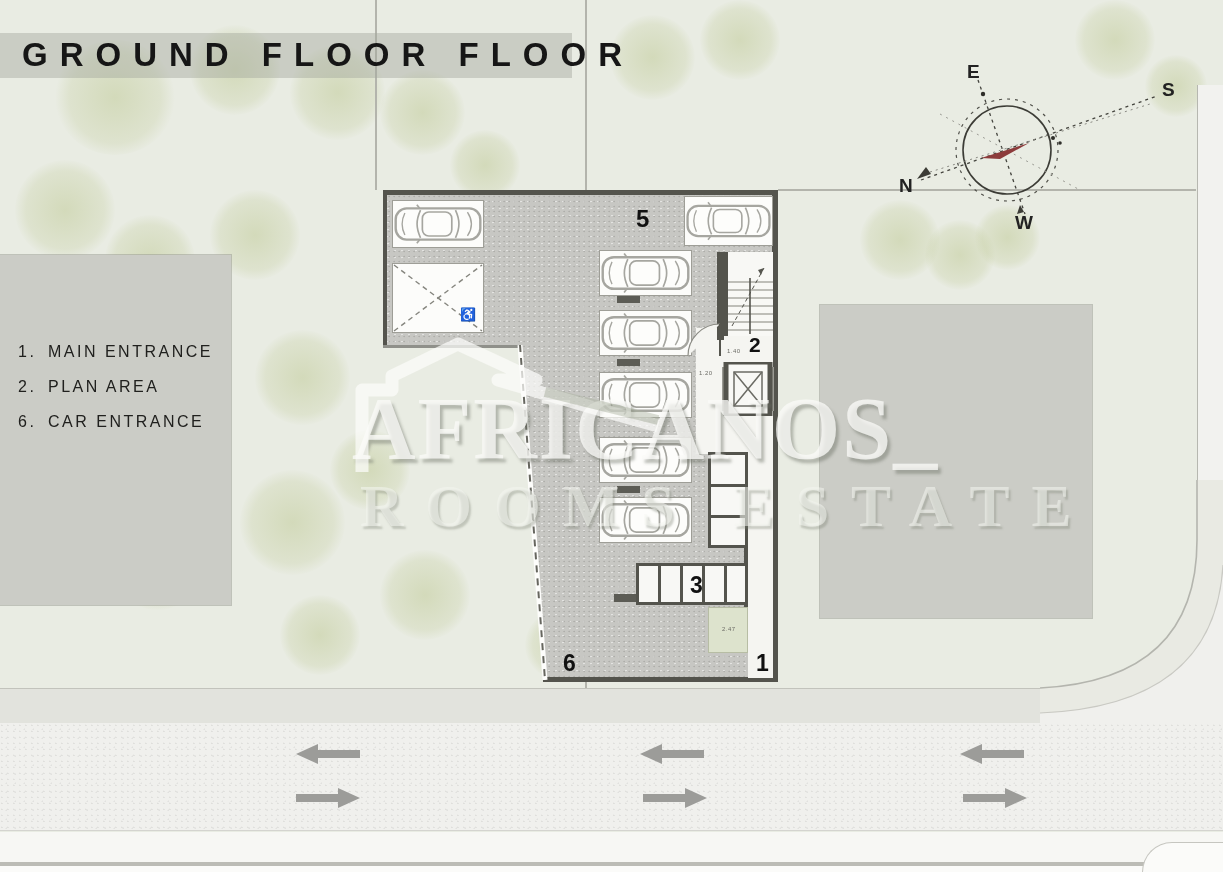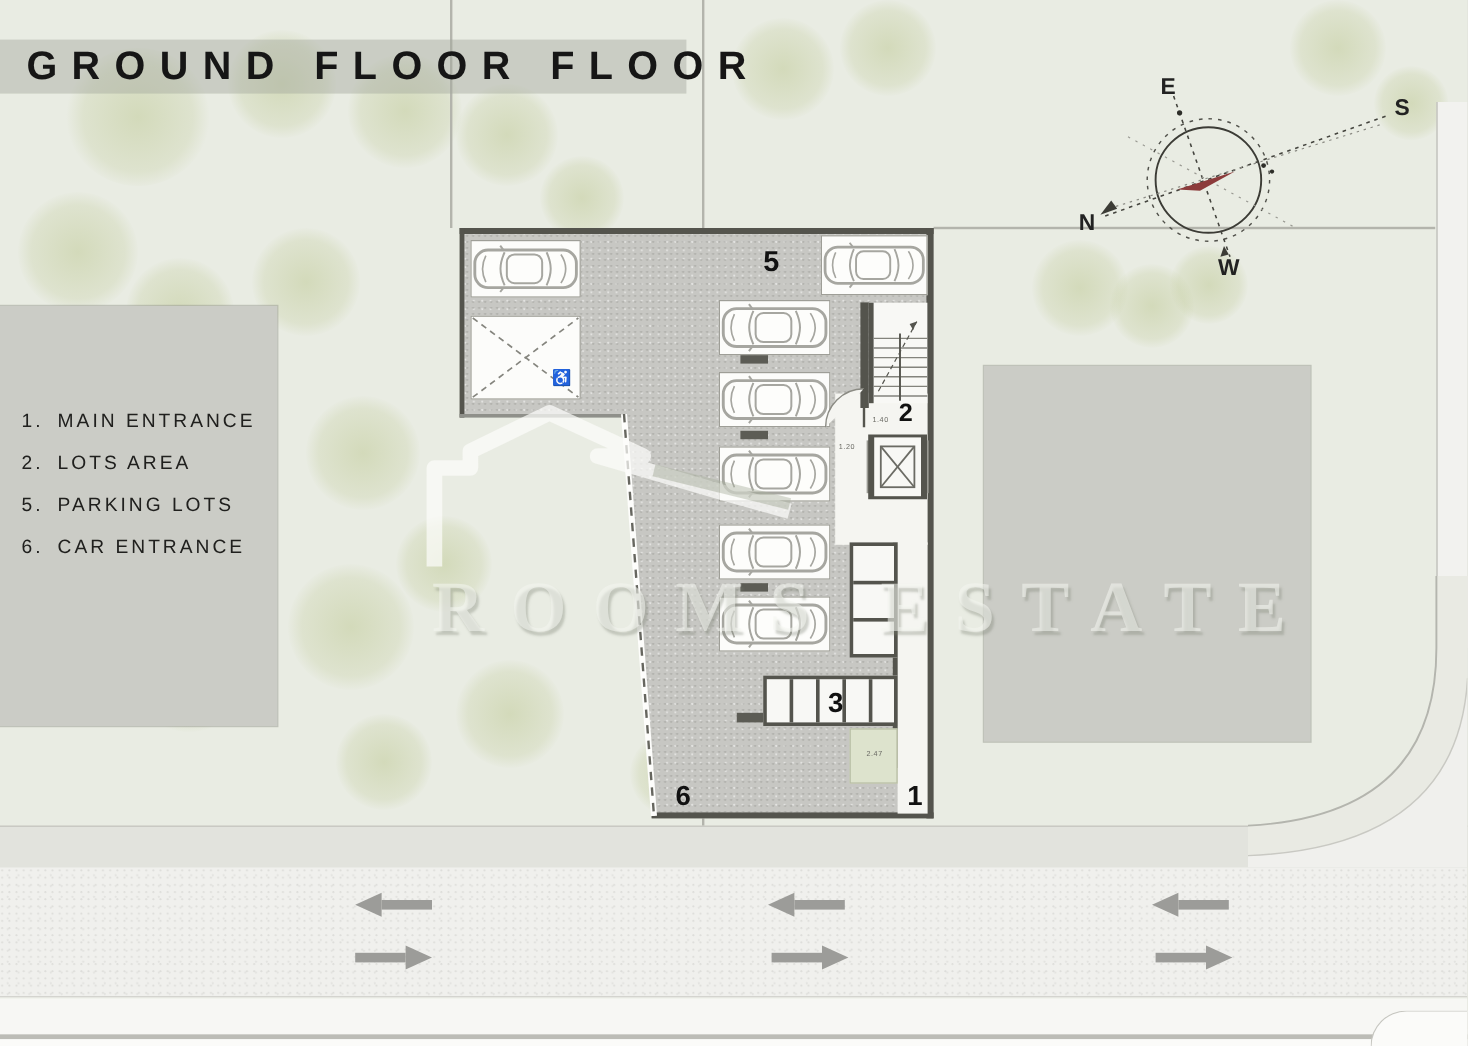--- a/index.html
+++ b/index.html
@@ -158,22 +158,21 @@
   <div class="arrow right z3" style="left:963px;top:788px">
       <span class="bar"></span>
       <span class="tri"></span>
     </div>
 
   <div class="block z3" style="left:0;top:255px;width:231px;height:350px"></div>
   <div class="block z3" style="left:820px;top:305px;width:272px;height:313px"></div>
 
   <div class="legend z6">
     <div class="legend-row"><span class="n">1.</span><span>MAIN ENTRANCE</span></div>
-    <div class="legend-row"><span class="n">2.</span><span>LOTS AREA</span></div>
-    <div class="legend-row"><span class="n">5.</span><span>PARKING LOTS</span></div>
+    <div class="legend-row"><span class="n">2.</span><span>PLAN AREA</span></div>
     <div class="legend-row"><span class="n">6.</span><span>CAR ENTRANCE</span></div>
   </div>
 
   <div class="paving z4"></div>
   <div class="wall z5" style="left:383px;top:190px;width:395px;height:5px"></div>
   <div class="wall z5" style="left:383px;top:190px;width:4px;height:158px"></div>
   <div class="soft-edge z5" style="left:383px;top:345px;width:139px;height:2.5px"></div>
   <div class="wall z5" style="left:772px;top:190px;width:6px;height:492px"></div>
   <div class="wall z5" style="left:543px;top:677px;width:235px;height:5px"></div>
 
@@ -282,20 +281,21 @@
   <div class="marker z6" style="left:636px;top:205px;font-size:24px">5</div>
   <div class="marker z6" style="left:749px;top:333px;font-size:21px">2</div>
   <div class="marker z6" style="left:690px;top:572px;font-size:23px">3</div>
   <div class="marker z6" style="left:563px;top:650px;font-size:23px">6</div>
   <div class="marker z6" style="left:756px;top:650px;font-size:23px">1</div>
 
   <svg class="abs z8" style="left:340px;top:330px" width="320" height="150" viewBox="0 0 320 150" opacity="0.8">
     <path d="M22,142 L22,60 L52,60 L52,46 L118,14 L196,50 L158,50 L268,82 L318,96" fill="none" stroke="rgba(252,252,249,0.9)" stroke-width="13" stroke-linejoin="round"></path>
     <path d="M205,62 L318,90" stroke="rgba(170,176,158,0.55)" stroke-width="10"></path>
   </svg>
+  <div class="wm-brand">AFRICANOS_</div>
   <div class="wm-tag">ROOMS ESTATE</div>
 
   <div class="title-band z6"></div>
   <div class="title z6">GROUND FLOOR FLOOR</div>
 
   <svg class="abs z6" style="left:885px;top:52px" width="310" height="180" viewBox="0 0 310 180">
     <circle cx="122" cy="98" r="44" fill="none" stroke="#3c3c36" stroke-width="1.6"></circle>
     <circle cx="122" cy="98" r="51" fill="none" stroke="#50504a" stroke-width="1.2" stroke-dasharray="3,5"></circle>
     <line x1="93" y1="28" x2="140" y2="162" stroke="#44443e" stroke-width="1.3" stroke-dasharray="3,4"></line>
     <line x1="36" y1="128" x2="272" y2="44" stroke="#44443e" stroke-width="1.3" stroke-dasharray="3,4"></line>

